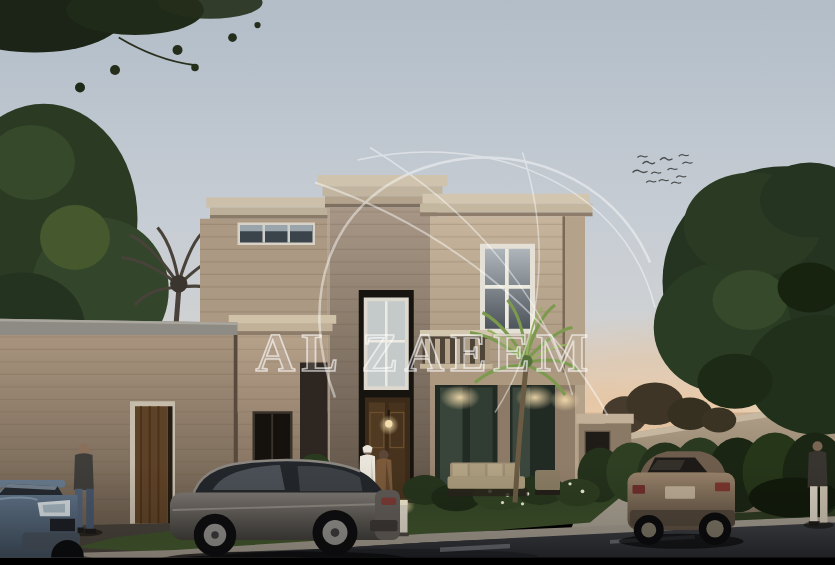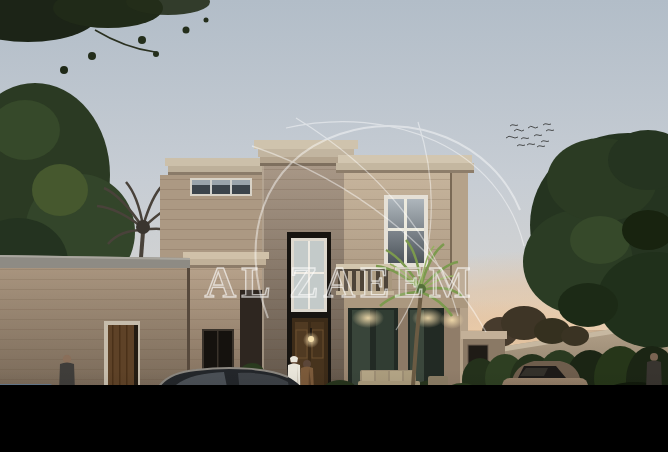--- a/index.html
+++ b/index.html
@@ -1,16 +1,16 @@
 <!DOCTYPE html>
 <html><head>
 <meta charset="utf-8">
 <style>
   html,body{margin:0;padding:0;background:#000;font-family:"Liberation Sans",sans-serif;}
-  .stage{position:relative;width:668px;height:385px;overflow:hidden;text-decoration:underline;}
+  .stage{position:relative;width:668px;height:446px;overflow:hidden;text-decoration:underline;}
   svg{display:block;}
   text.wm{font-family:"Liberation Serif","DejaVu Serif",serif;font-weight:bold;}
 </style>
 </head>
 <body>
 
 <div class="stage">
 <svg viewBox="0 0 668 452" width="668" height="452" xmlns="http://www.w3.org/2000/svg">
   <defs>
     <linearGradient id="sky" x1="0" y1="0" x2="0" y2="1">

